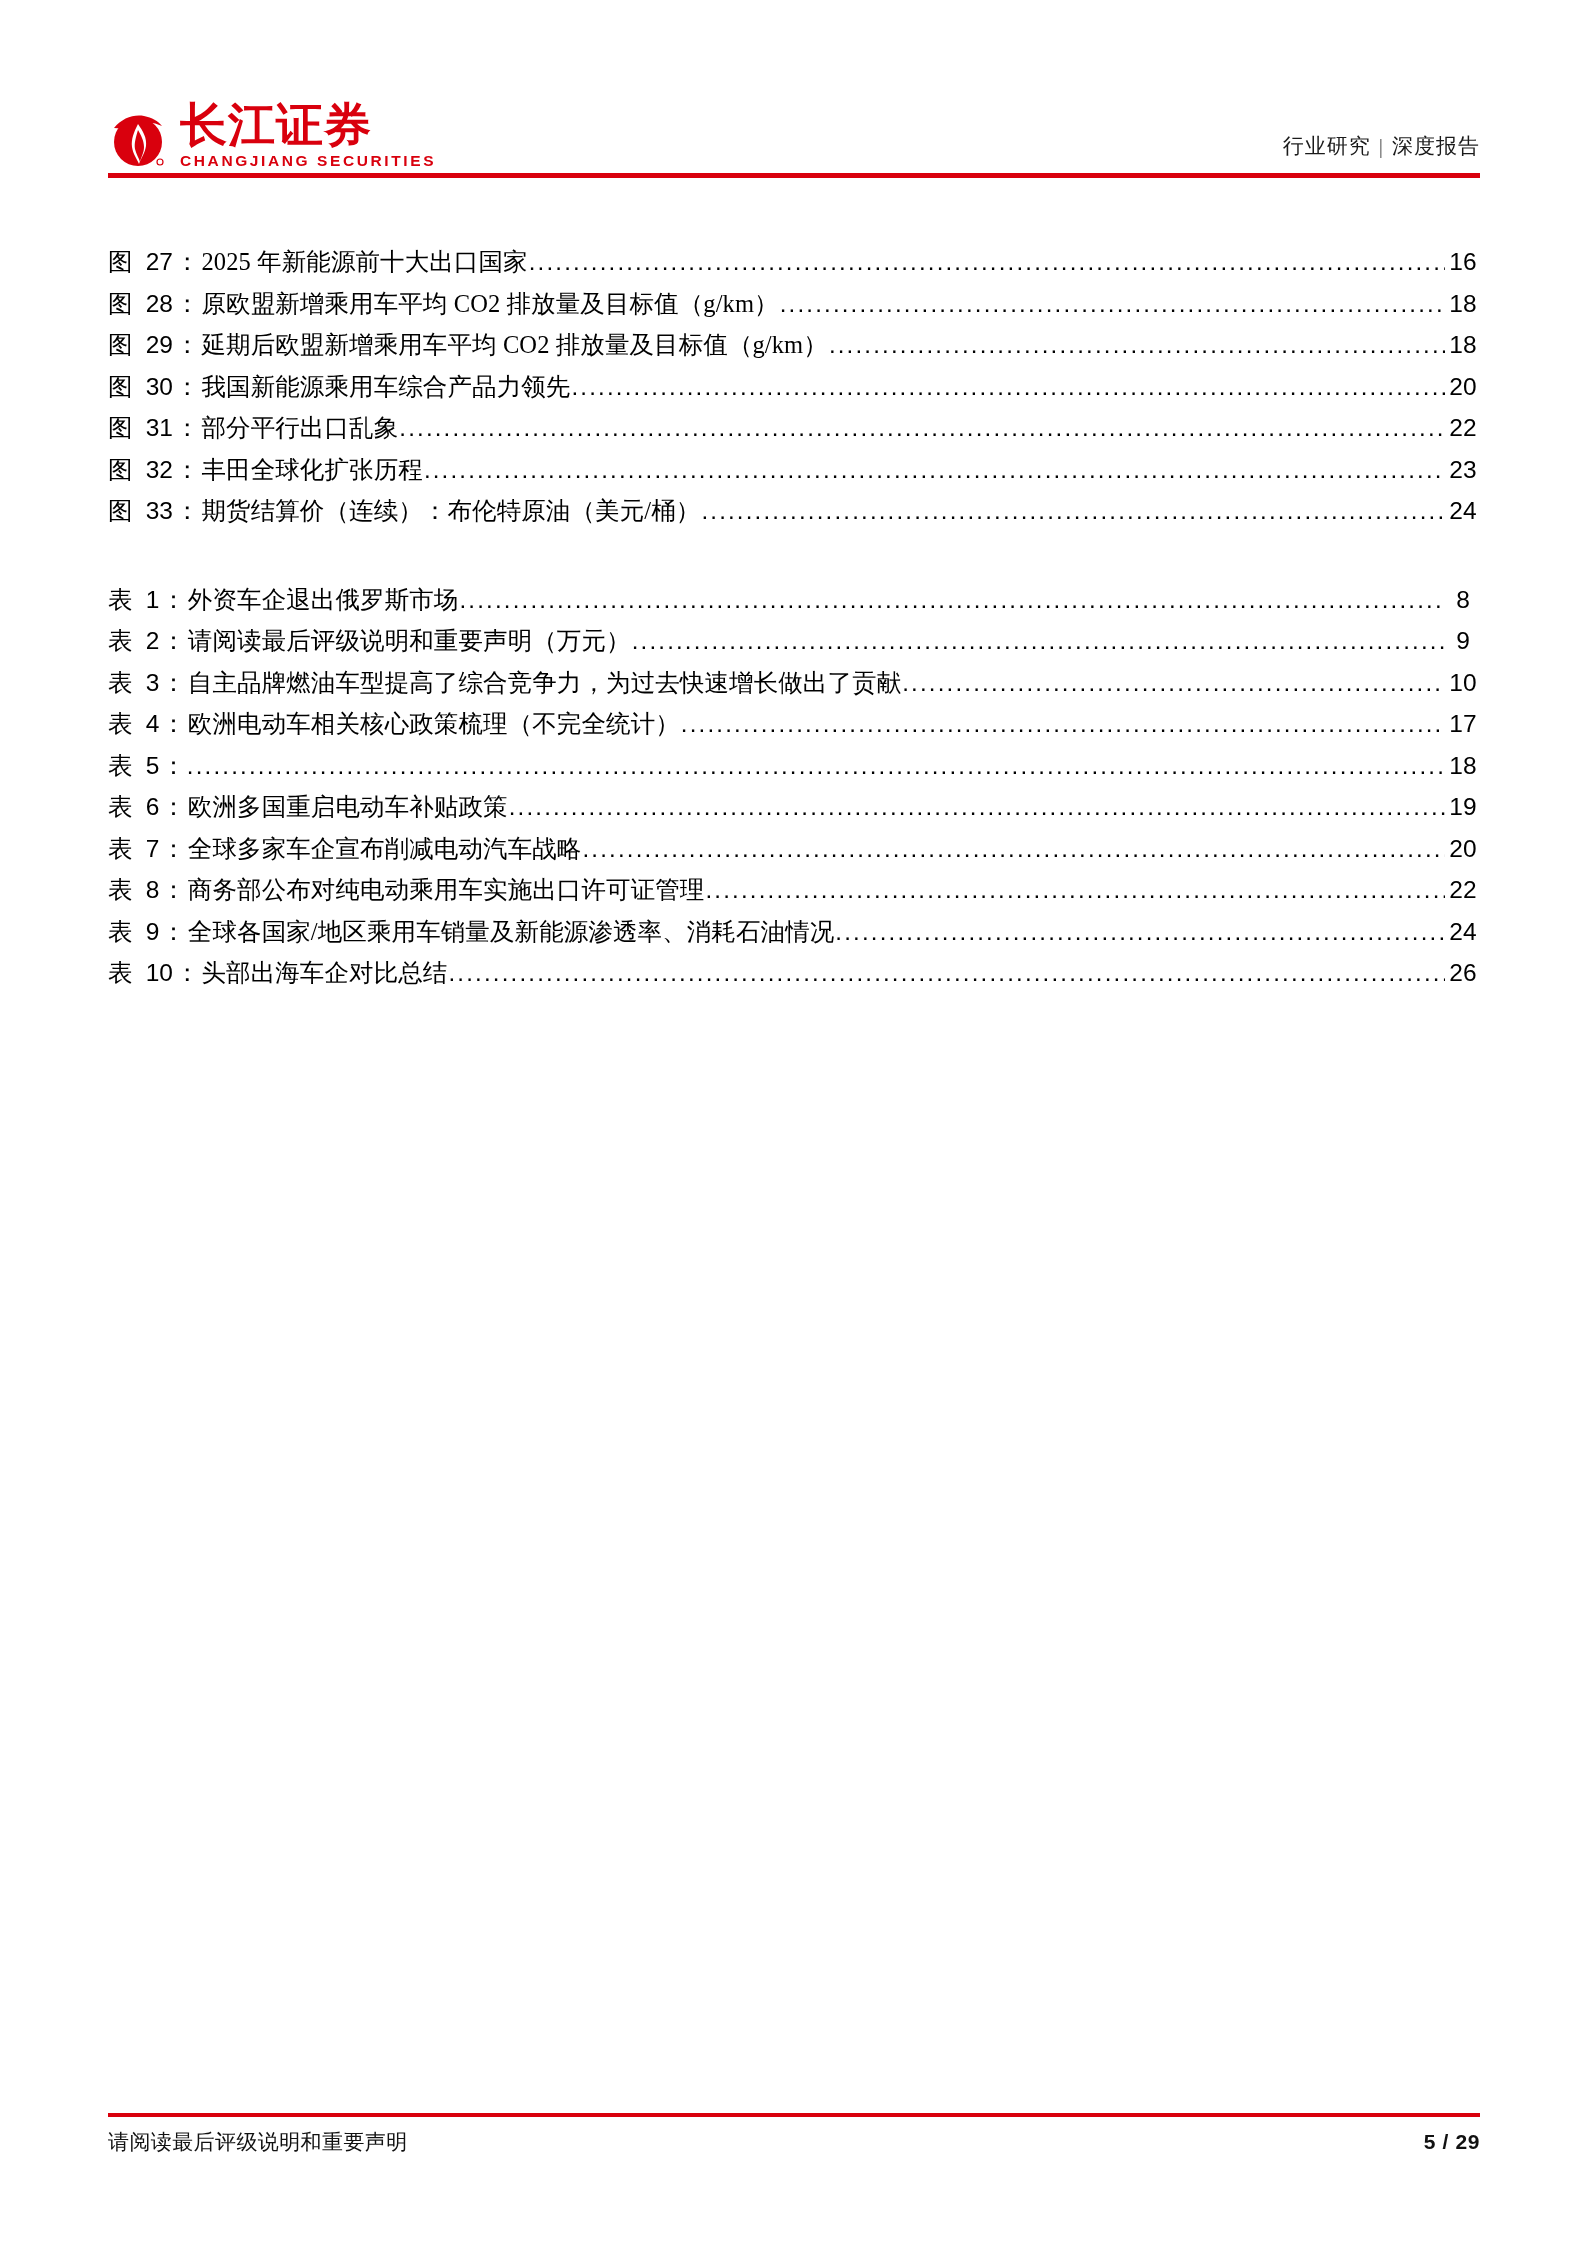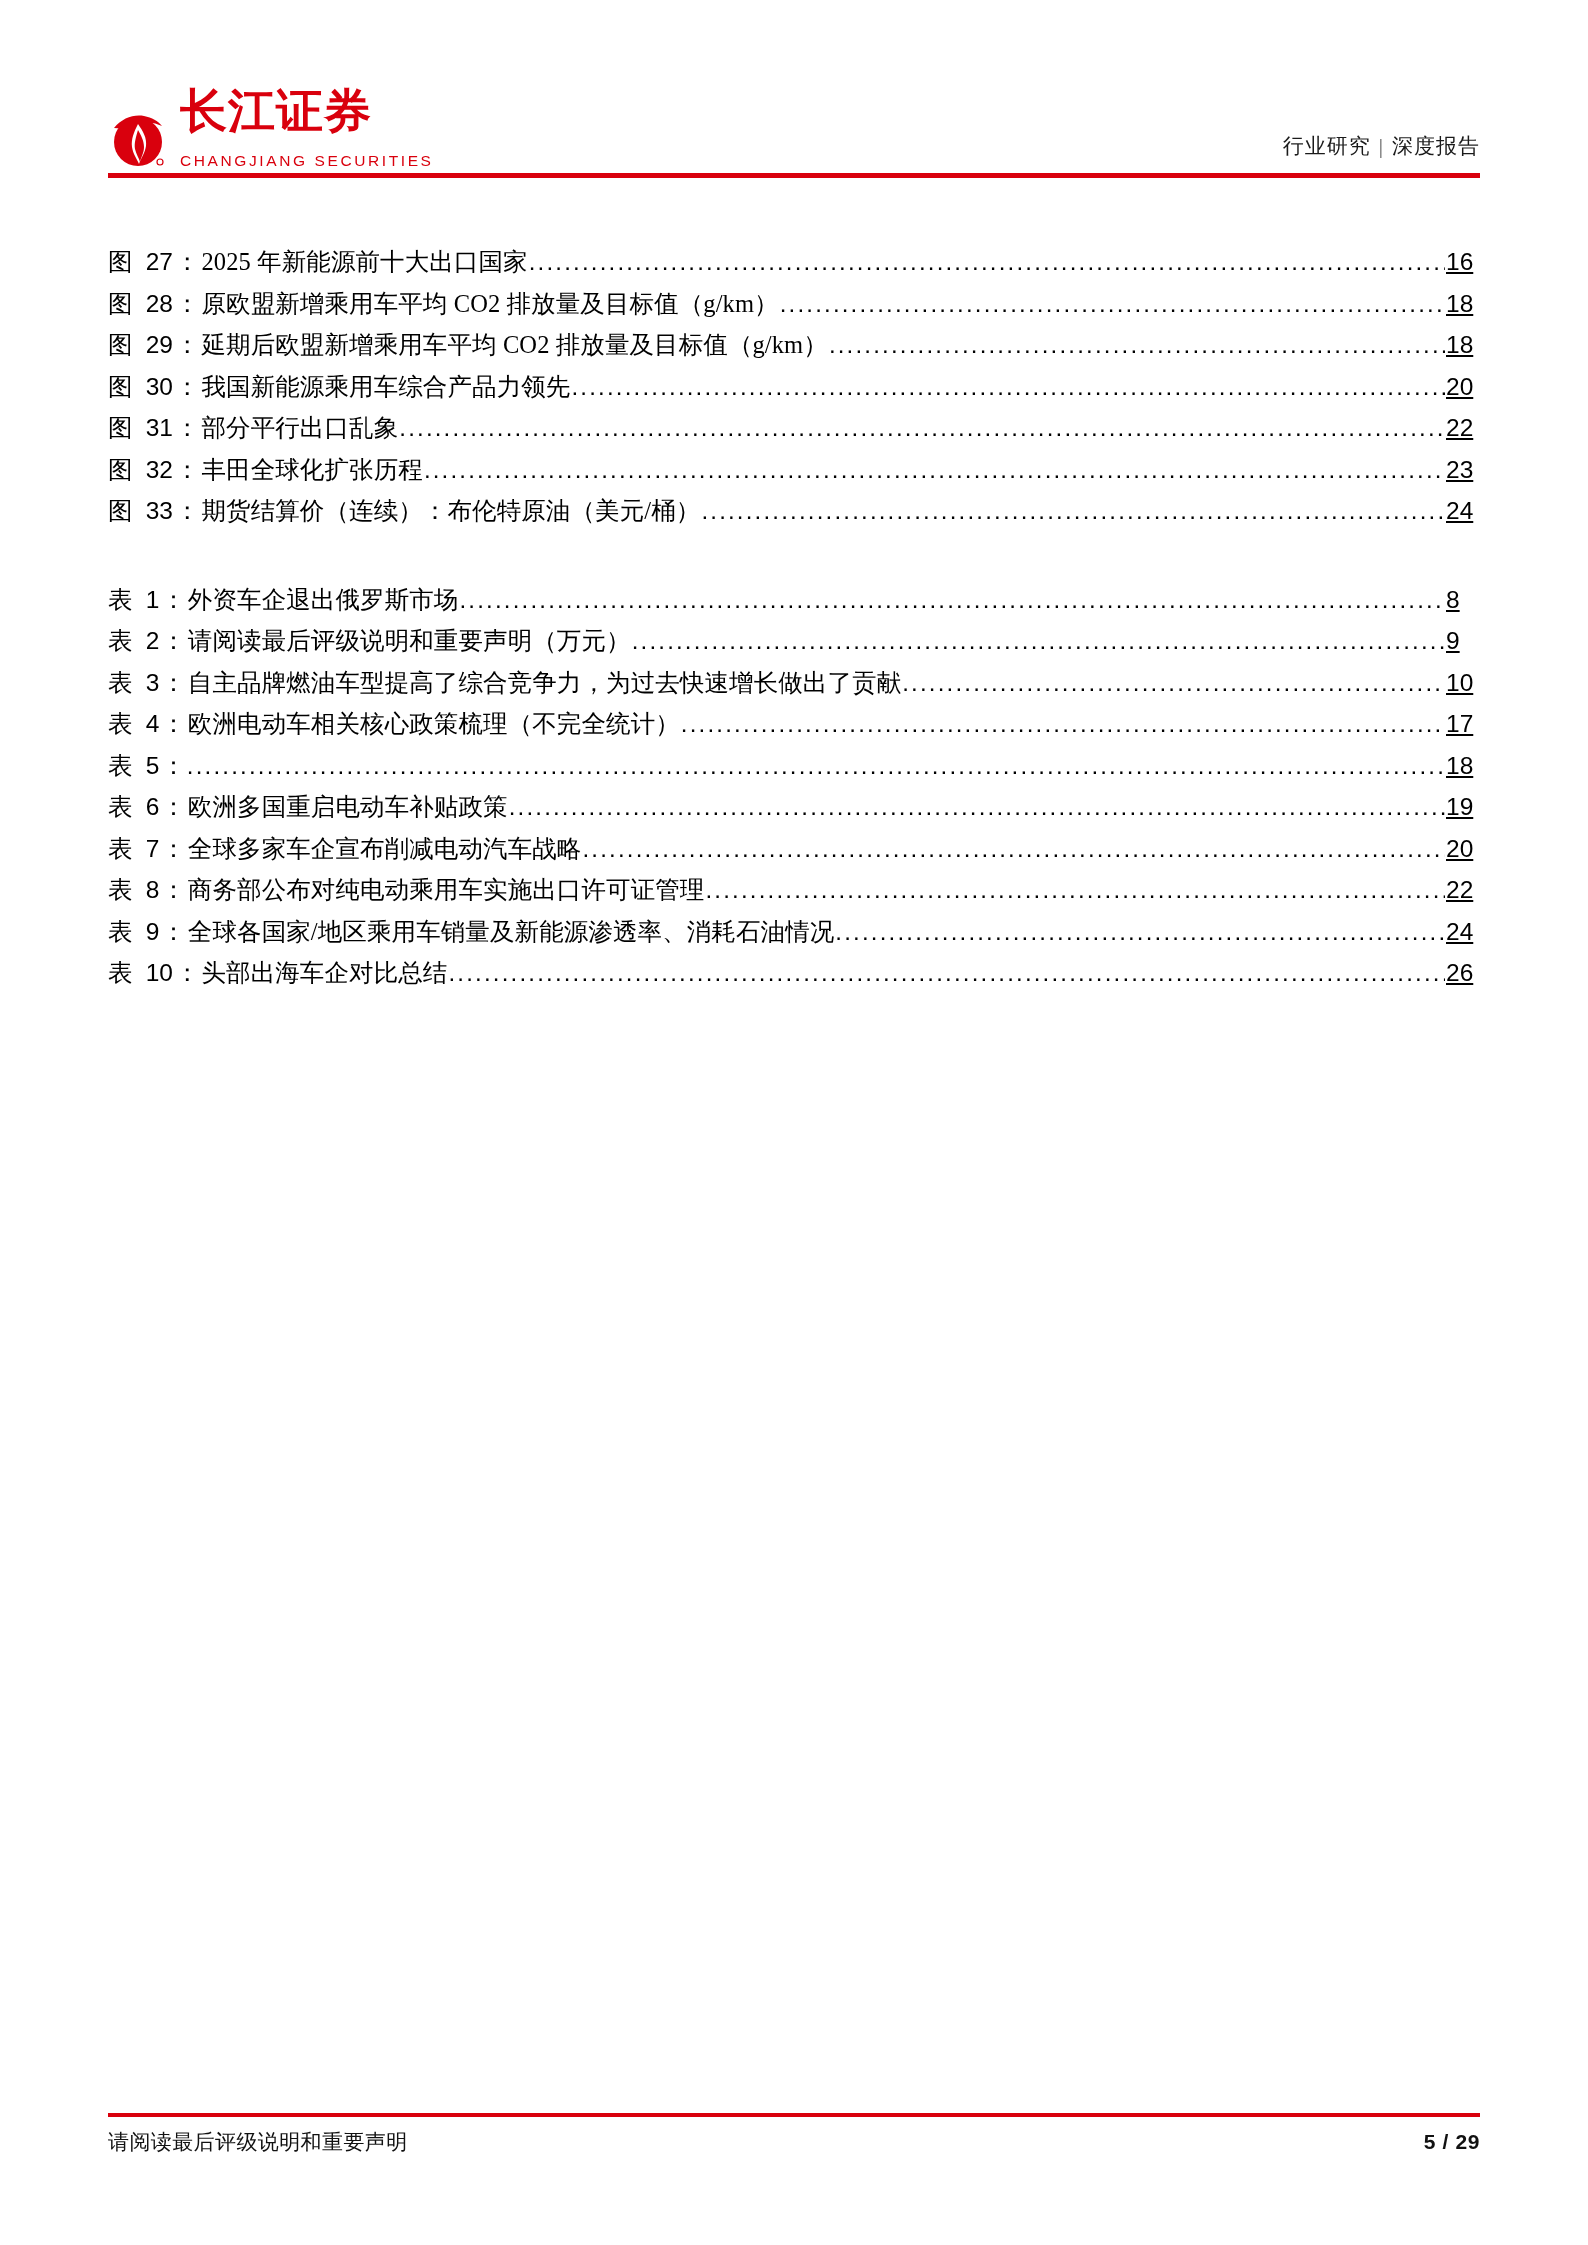--- a/index.html
+++ b/index.html
@@ -59,25 +59,25 @@
   .logo-cn {
     font-family: "Liberation Serif", "DejaVu Serif", serif;
     font-weight: bold;
     font-size: 47px;
     letter-spacing: 1px;
     color: #D9000D;
     line-height: 1.0;
   }
   .logo-en {
     font-family: "Liberation Sans", "DejaVu Sans", sans-serif;
-    font-weight: normal;
+    font-weight: bold;
     font-size: 15.5px;
     letter-spacing: 2.6px;
     color: #D9000D;
-    margin-top: 18px;
+    margin-top: 4px;
   }
 
   .header-right {
     font-family: Liberation Serif, serif;
     font-size: 21px;
     color: #1a1a1a;
     letter-spacing: 1px;
     padding-bottom: 10px;
     white-space: nowrap;
     margin-top: 20px;
@@ -141,23 +141,22 @@
     white-space: nowrap;
     font-family: "Liberation Sans", "DejaVu Sans", sans-serif;
     letter-spacing: 2.2px;
     font-size: 24px;
     color: #000;
     margin: 0 1px;
   }
   .toc-page {
     flex: 0 0 auto;
     font-family: "Liberation Sans", "DejaVu Sans", sans-serif;
-    text-align: left;
+    text-align: center;
     min-width: 34px;
-    text-decoration: underline;
   }
 
   
   .footer-rule {
     position: absolute;
     left: 108px;
     top: 2113px;
     width: 1372px;
     height: 4px;
     background: #D9000D;

